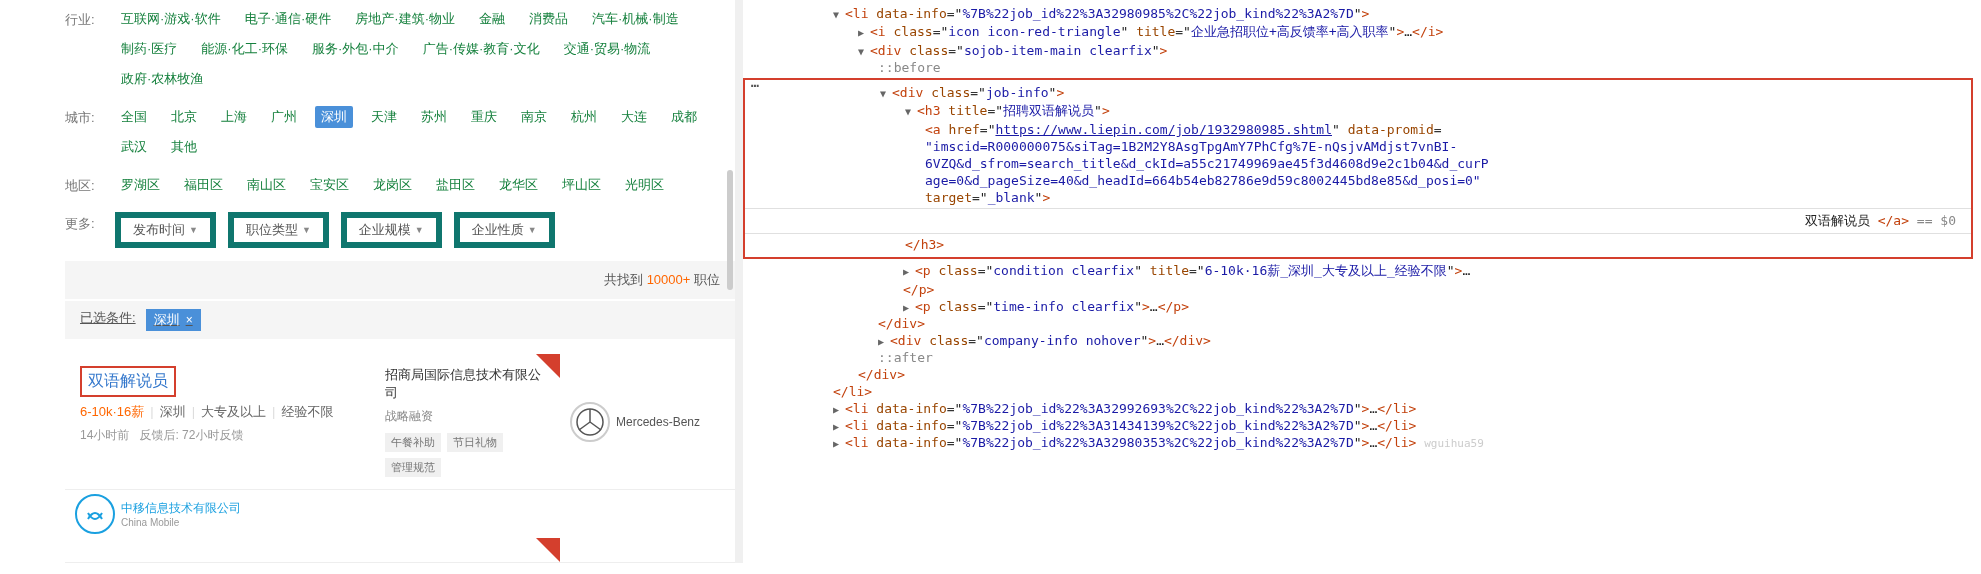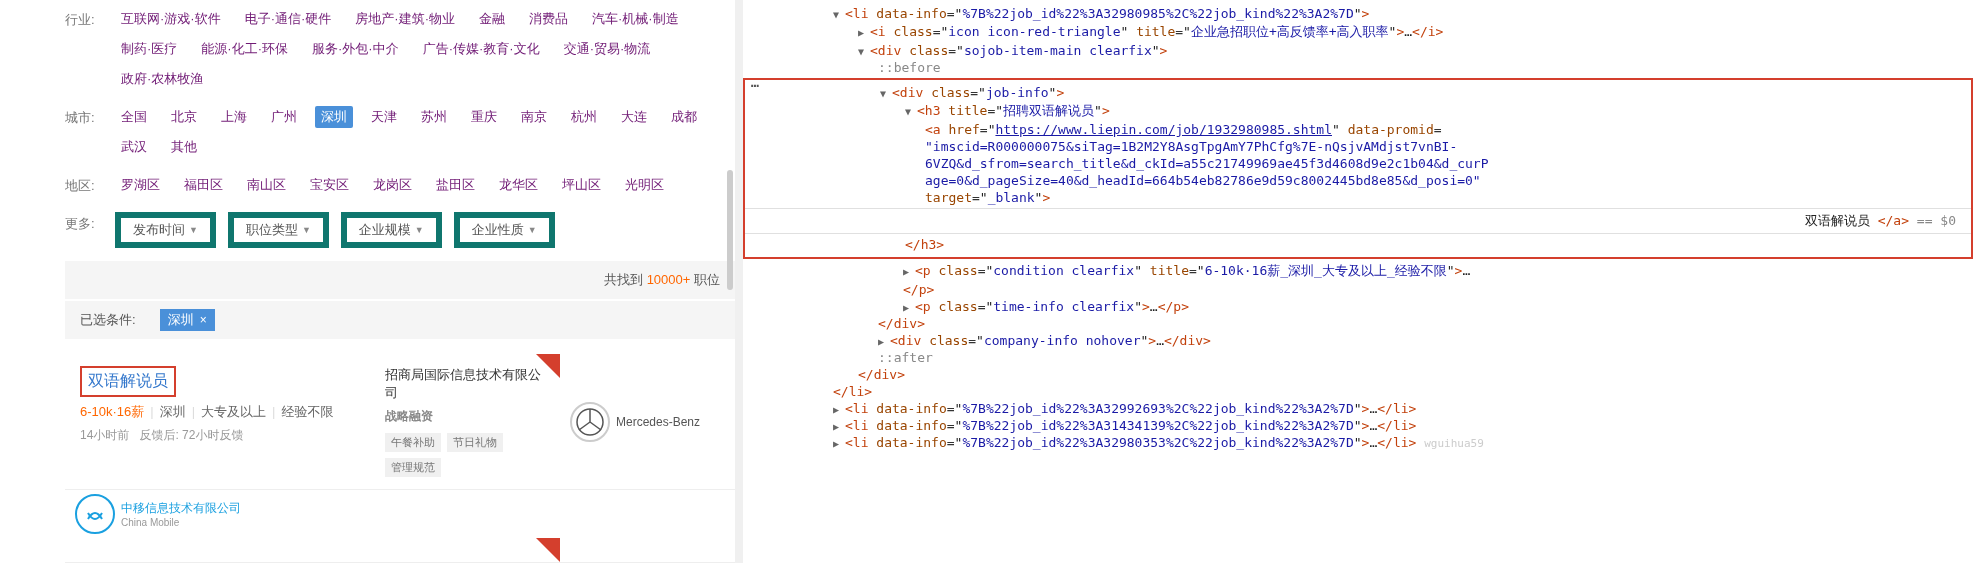--- a/index.html
+++ b/index.html
@@ -2,42 +2,42 @@
 <html><head>
 <meta charset="utf-8">
 <style>
 * { margin: 0; padding: 0; box-sizing: border-box; }
 body { font-family: "Microsoft YaHei", Arial, sans-serif; font-size: 13px; background: #fff; display: flex; width: 1981px; }
 .left-pane { width: 735px; background: #fff; padding: 0; position: relative; }
 .left-pane-content { padding: 0 0 0 65px; }
 .filter-row { display: flex; align-items: flex-start; padding: 8px 0; color: #555; }
 .filter-label { width: 50px; color: #777; flex-shrink: 0; padding-top: 3px; }
 .filter-items { display: flex; flex-wrap: wrap; gap: 8px 12px; align-items: center; flex: 1; }
-.filter-item { color: #701a75; cursor: pointer; padding: 2px 6px; }
+.filter-item { color: #15803d; cursor: pointer; padding: 2px 6px; }
 .filter-item.active { background: #4a90d9; color: #fff; border-radius: 2px; }
 .dropdown-btn { border: 6px solid #0f766e; padding: 3px 12px; color: #555; display: inline-flex; align-items: center; gap: 4px; cursor: pointer; }
 .dropdown-btn .tri { font-size: 9px; color: #888; }
 .summary-row { background: #f5f5f5; padding: 10px 15px; text-align: right; color: #555; margin-top: 5px; }
 .summary-row .orange { color: #ff6600; }
-.conditions-row { background: #f5f5f5; padding: 8px 15px; display: flex; align-items: center; gap: 24px; color: #555; margin-top: 2px; }
+.conditions-row { background: #f5f5f5; padding: 8px 15px; display: flex; align-items: flex-start; gap: 10px; color: #555; margin-top: 2px; text-decoration: underline; }
 .cond-tag { background: #4a90d9; color: #fff; padding: 2px 8px; display: inline-flex; align-items: center; gap: 6px; cursor: pointer; }
 .cond-tag .x { font-size: 12px; }
 .job-area { margin-top: 15px; }
 .job-row { display: flex; border-bottom: 1px solid #eee; }
 .job-left { flex: 1; padding: 12px 0 12px 15px; }
 .job-mid { width: 185px; padding: 12px 10px; position: relative; }
 .job-right { width: 175px; padding: 5px 10px; display: flex; justify-content: center; flex-direction: column; gap: 2px; }
 .job-title { font-size: 16px; color: #3377cc; margin-bottom: 6px; display: inline-block; }
 .job-title.highlighted { border: 2px solid #d43f2d; padding: 3px 6px; }
 .salary-line { margin-bottom: 6px; color: #666; }
 .salary { color: #ff6600; }
 .sep { color: #ddd; margin: 0 6px; }
 .time-line { color: #999; font-size: 12px; }
 .company-name { color: #333; margin-bottom: 6px; }
-.company-stage { color: #888; font-size: 12px; margin-bottom: 8px; font-weight: bold; }
+.company-stage { color: #888; font-size: 12px; margin-bottom: 8px; }
 .tags { display: flex; gap: 6px; flex-wrap: wrap; }
 .tag { background: #f0f0f0; color: #777; padding: 2px 6px; font-size: 11px; }
 .corner-flag { position: absolute; top: 0; right: 0; width: 0; height: 0; border-top: 24px solid #d43f2d; border-left: 24px solid transparent; }
 .logo-wrap { display: flex; align-items: center; gap: 6px; }
 .logo-circle { width: 40px; height: 40px; border-radius: 50%; border: 2px solid #ccc; display: flex; align-items: center; justify-content: center; }
 .logo-text { color: #555; font-size: 12px; }
 .logo-sub { color: #999; font-size: 10px; }
 .divider-vert { width: 8px; background: #f0f0f0; }
 
 .devtools { flex: 1; background: #fff; font-family: Consolas, monospace; font-size: 13px; padding: 5px 0 0 0; color: #333; position: relative; }

